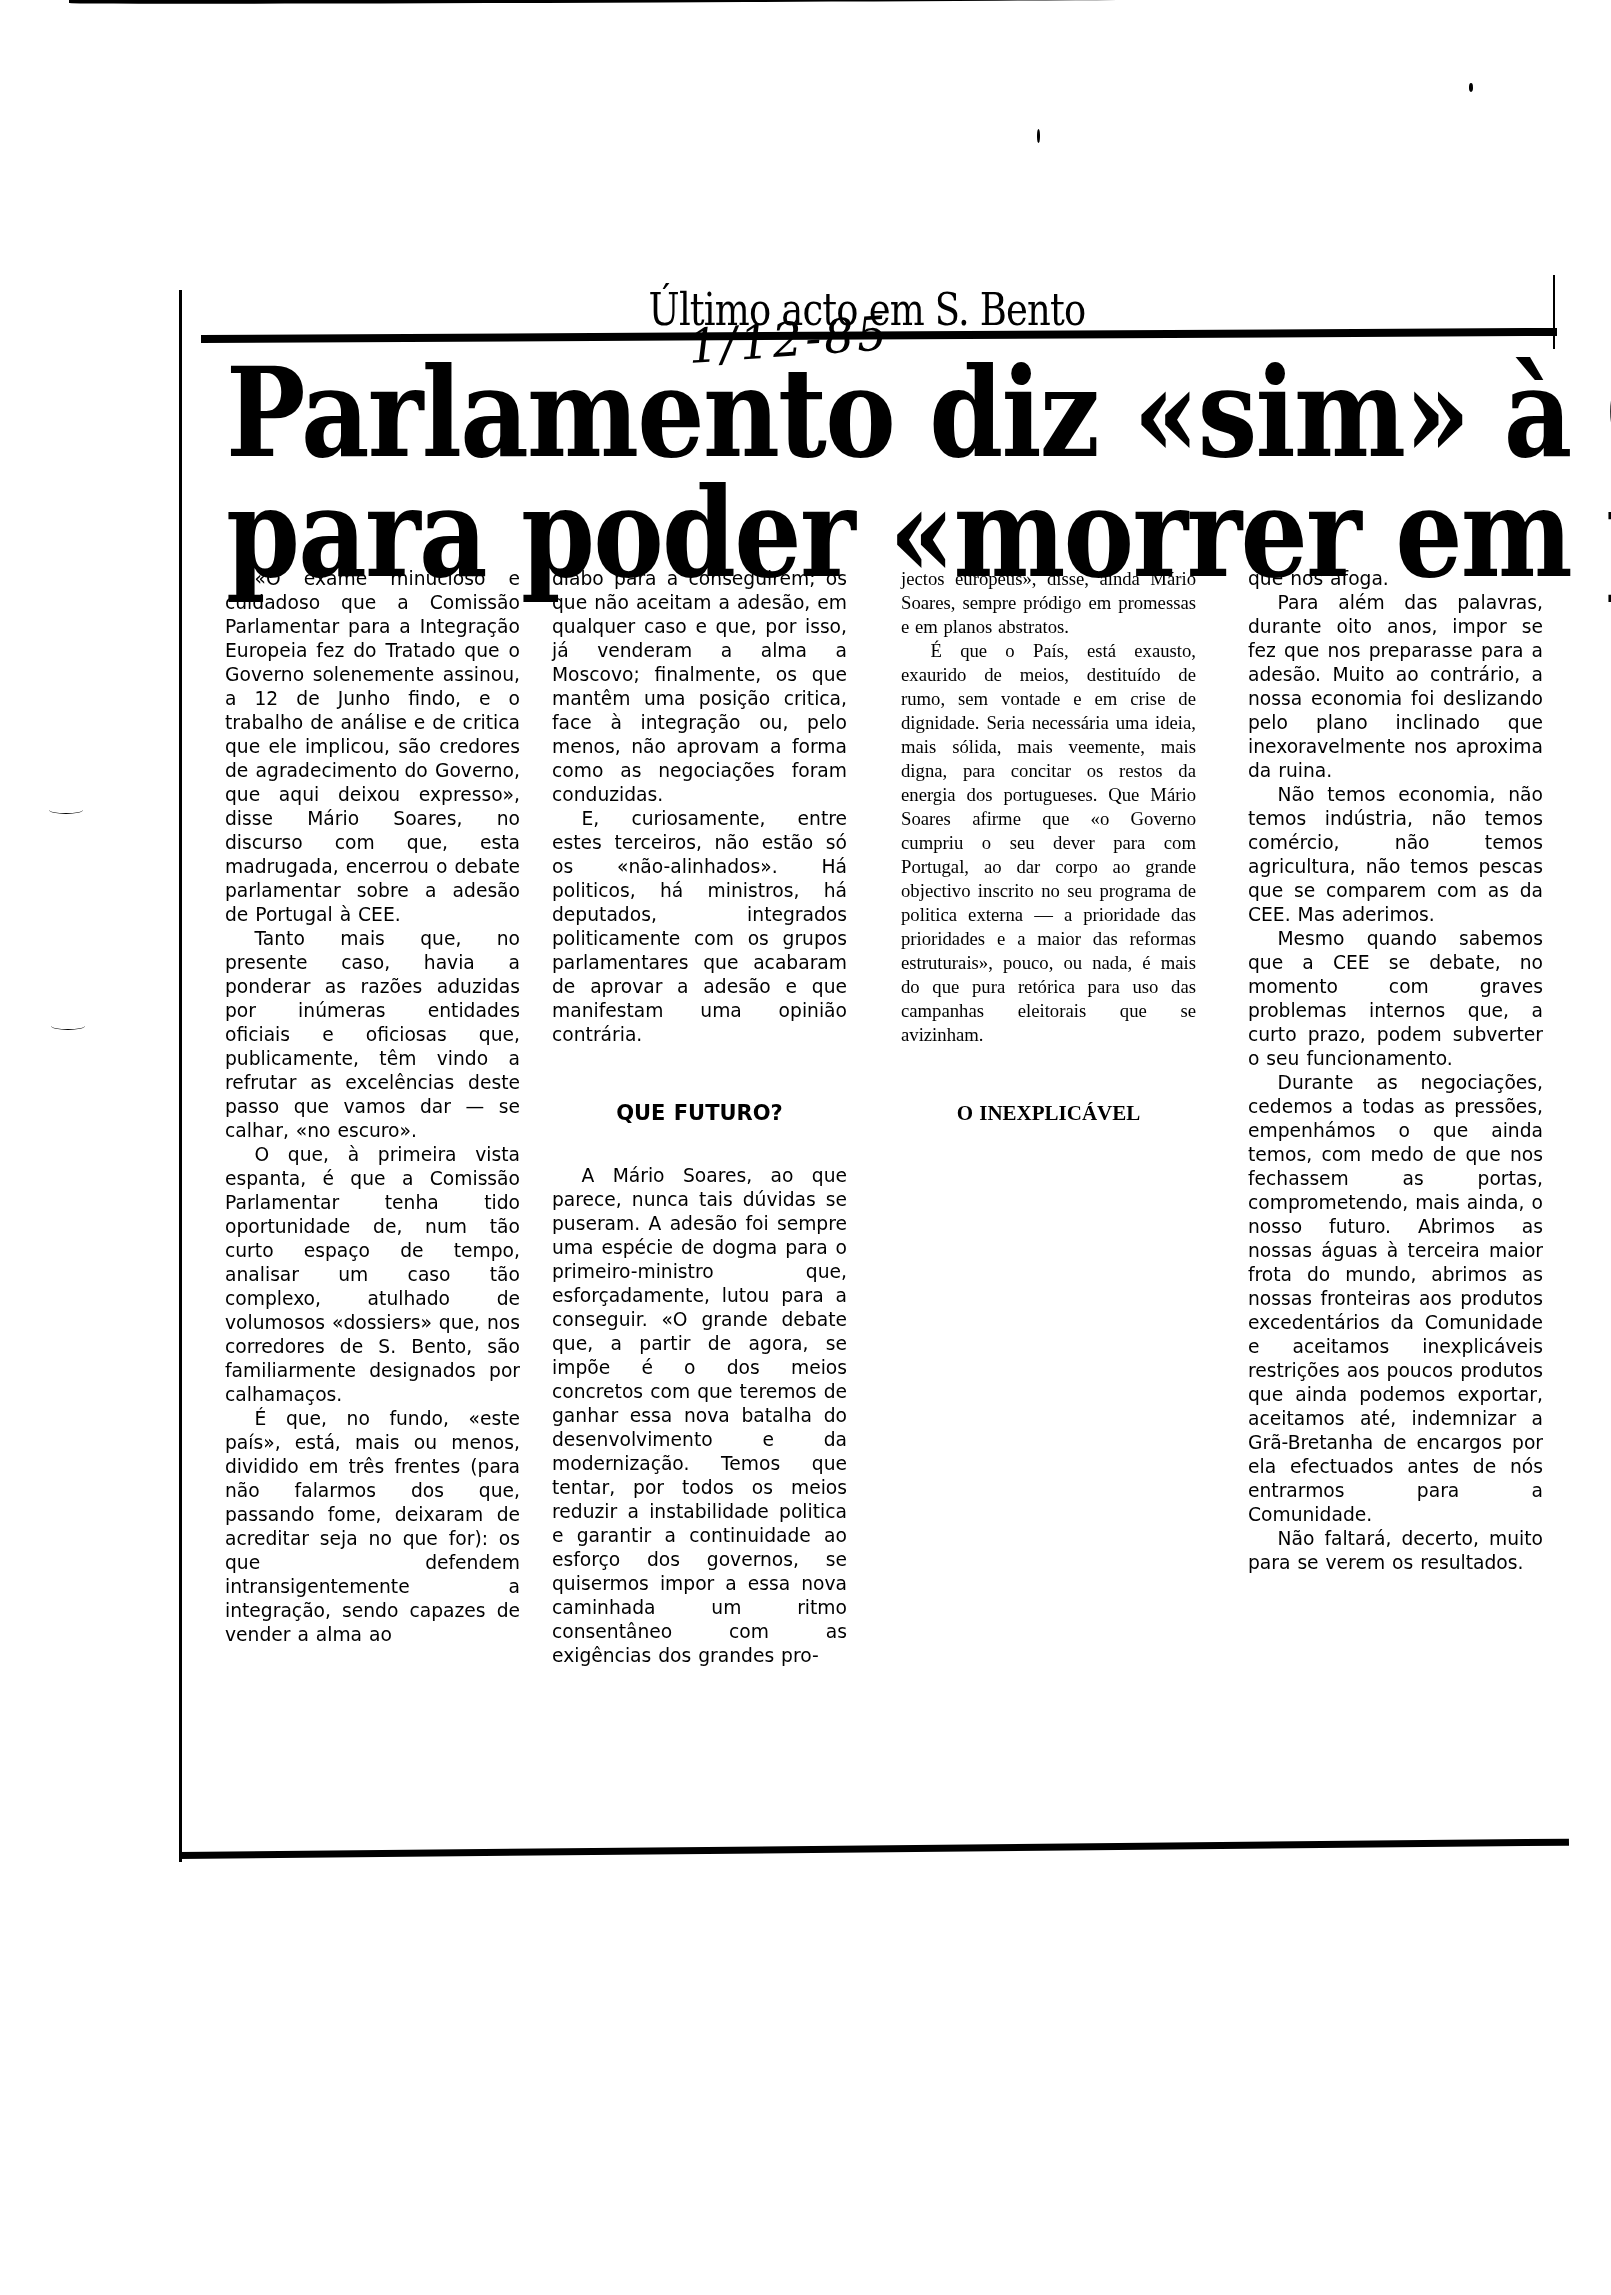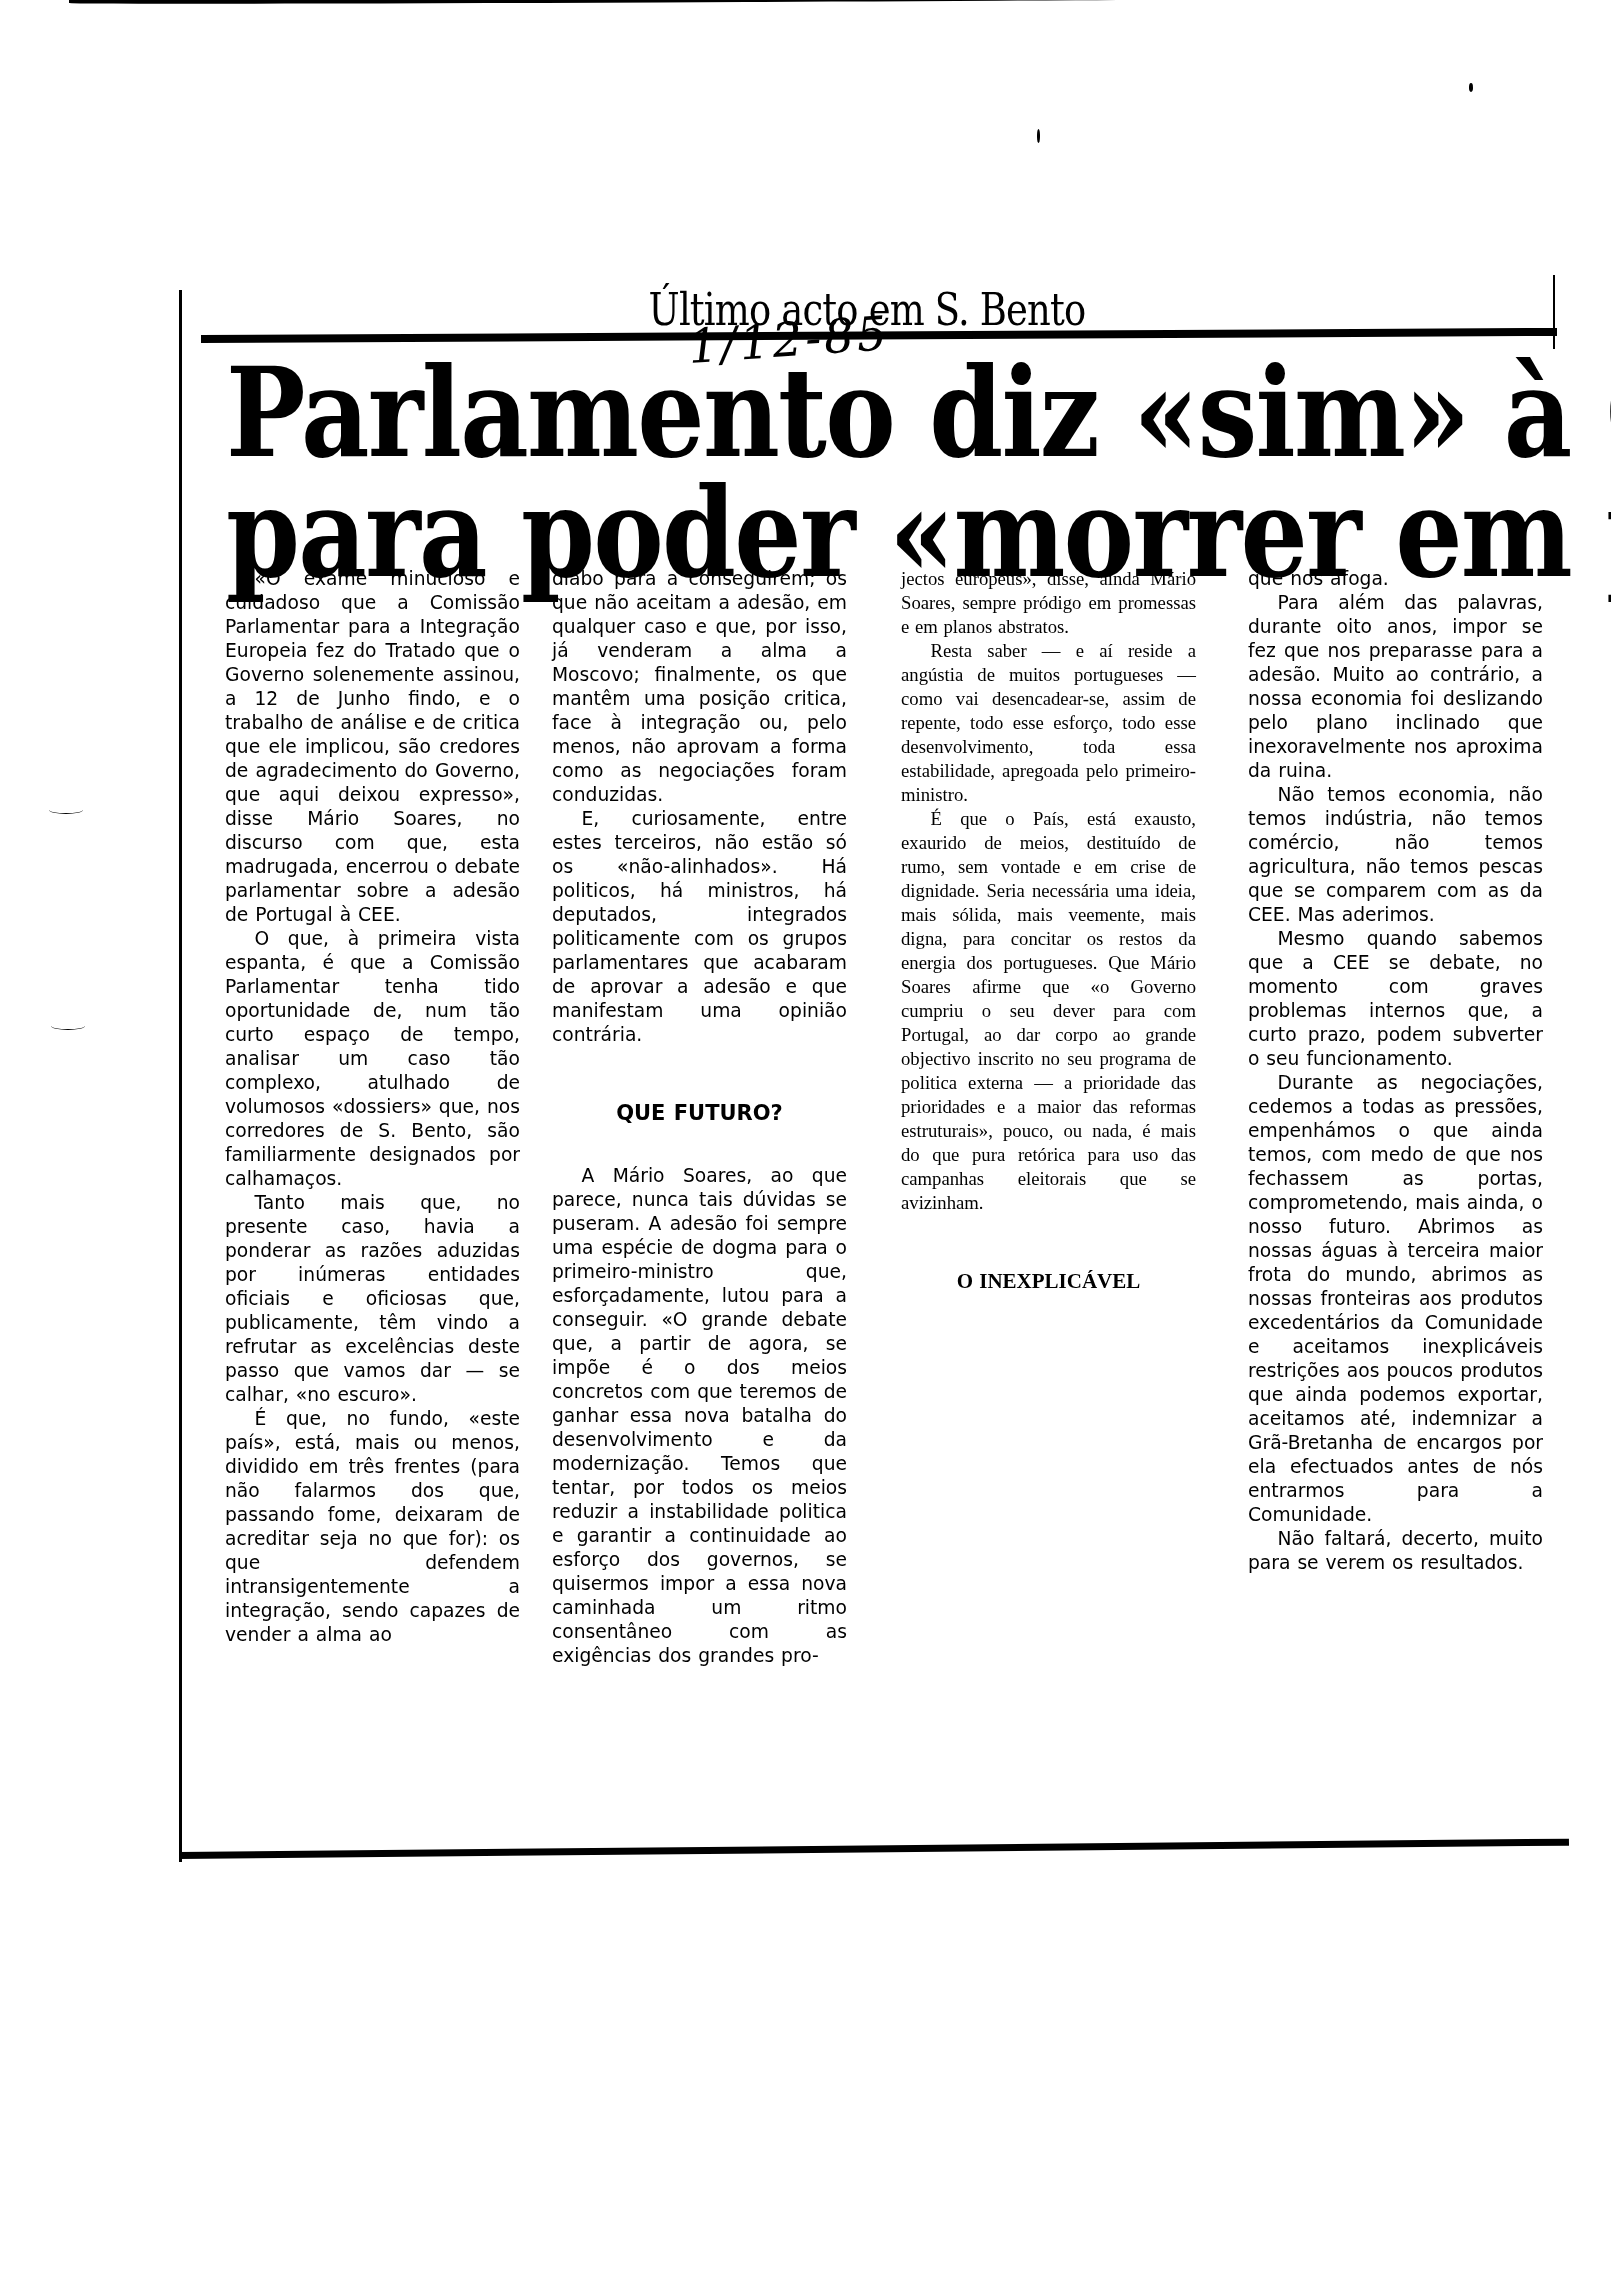--- a/index.html
+++ b/index.html
@@ -88,33 +88,32 @@
   <div class="kicker-rule"></div>
 
   <div class="date-mark">1/12-85</div>
 
   <div class="headline l1">Parlamento diz «sim» à CEE</div>
   <div class="headline l2">para poder «morrer em paz»</div>
 
   <div class="columns">
     <div class="col c1">
         <p>«O exame minucioso e cuidadoso que a Comissão Parlamentar para a Integração Europeia fez do Tratado que o Governo solenemente assinou, a 12 de Junho findo, e o trabalho de análise e de critica que ele implicou, são credores de agradecimento do Governo, que aqui deixou expresso», disse Mário Soares, no discurso com que, esta madrugada, encerrou o debate parlamentar sobre a adesão de Portugal à CEE.</p>
+        <p>Tanto mais que, no presente caso, havia a ponderar as razões aduzidas por inúmeras entidades oficiais e oficiosas que, publicamente, têm vindo a refrutar as excelências deste passo que vamos dar — se calhar, «no escuro».</p>
         <p>O que, à primeira vista espanta, é que a Comissão Parlamentar tenha tido oportunidade de, num tão curto espaço de tempo, analisar um caso tão complexo, atulhado de volumosos «dossiers» que, nos corredores de S. Bento, são familiarmente designados por calhamaços.</p>
-        <p>Tanto mais que, no presente caso, havia a ponderar as razões aduzidas por inúmeras entidades oficiais e oficiosas que, publicamente, têm vindo a refrutar as excelências deste passo que vamos dar — se calhar, «no escuro».</p>
         <p>É que, no fundo, «este país», está, mais ou menos, dividido em três frentes (para não falarmos dos que, passando fome, deixaram de acreditar seja no que for): os que defendem intransigentemente a integração, sendo capazes de vender a alma ao</p>
       </div>
     <div class="col c2">
         <p class="cont">diabo para a conseguirem; os que não aceitam a adesão, em qualquer caso e que, por isso, já venderam a alma a Moscovo; finalmente, os que mantêm uma posição critica, face à integração ou, pelo menos, não aprovam a forma como as negociações foram conduzidas.</p>
         <p>E, curiosamente, entre estes terceiros, não estão só os «não-alinhados». Há politicos, há ministros, há deputados, integrados politicamente com os grupos parlamentares que acabaram de aprovar a adesão e que manifestam uma opinião contrária.</p>
         <h3 class="subhead">QUE FUTURO?</h3>
         <p>A Mário Soares, ao que parece, nunca tais dúvidas se puseram. A adesão foi sempre uma espécie de dogma para o primeiro-ministro que, esforçadamente, lutou para a conseguir. «O grande debate que, a partir de agora, se impõe é o dos meios concretos com que teremos de ganhar essa nova batalha do desenvolvimento e da modernização. Temos que tentar, por todos os meios reduzir a instabilidade politica e garantir a continuidade ao esforço dos governos, se quisermos impor a essa nova caminhada um ritmo consentâneo com as exigências dos grandes pro-</p>
       </div>
     <div class="col c3">
         <p class="cont">jectos europeus», disse, ainda Mário Soares, sempre pródigo em promessas e em planos abstratos.</p>
-        <p>Resta saber — e aí reside a angústia de muitos portugueses — como vai desencadear-se, assim de repente, todo esse esforço, todo esse desenvolvimento, toda essa estabilidade, apregoada pelo primeiro-ministro.</p>
         <p>É que o País, está exausto, exaurido de meios, destituído de rumo, sem vontade e em crise de dignidade. Seria necessária uma ideia, mais sólida, mais veemente, mais digna, para concitar os restos da energia dos portugueses. Que Mário Soares afirme que «o Governo cumpriu o seu dever para com Portugal, ao dar corpo ao grande objectivo inscrito no seu programa de politica externa — a prioridade das prioridades e a maior das reformas estruturais», pouco, ou nada, é mais do que pura retórica para uso das campanhas eleitorais que se avizinham.</p>
         <h3 class="subhead">O INEXPLICÁVEL</h3>
       </div>
     <div class="col c4">
         <p class="cont">que nos afoga.</p>
         <p>Para além das palavras, durante oito anos, impor se fez que nos preparasse para a adesão. Muito ao contrário, a nossa economia foi deslizando pelo plano inclinado que inexoravelmente nos aproxima da ruina.</p>
         <p>Não temos economia, não temos indústria, não temos comércio, não temos agricultura, não temos pescas que se comparem com as da CEE. Mas aderimos.</p>
         <p>Mesmo quando sabemos que a CEE se debate, no momento com graves problemas internos que, a curto prazo, podem subverter o seu funcionamento.</p>
         <p>Durante as negociações, cedemos a todas as pressões, empenhámos o que ainda temos, com medo de que nos fechassem as portas, comprometendo, mais ainda, o nosso futuro. Abrimos as nossas águas à terceira maior frota do mundo, abrimos as nossas fronteiras aos produtos excedentários da Comunidade e aceitamos inexplicáveis restrições aos poucos produtos que ainda podemos exportar, aceitamos até, indemnizar a Grã-Bretanha de encargos por ela efectuados antes de nós entrarmos para a Comunidade.</p>
         <p>Não faltará, decerto, muito para se verem os resultados.</p>

